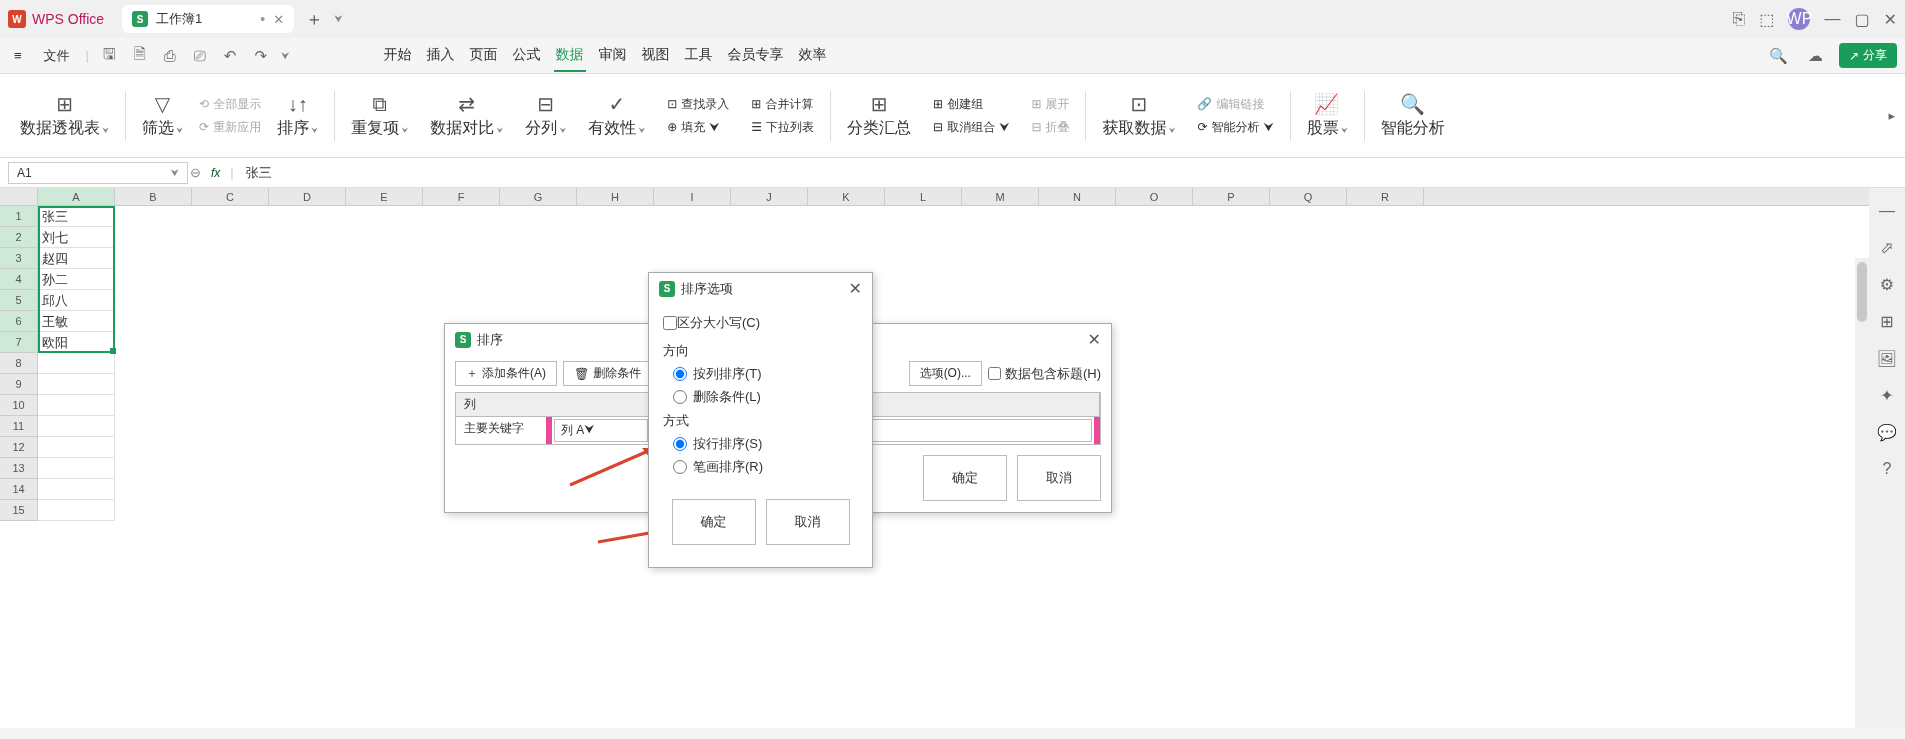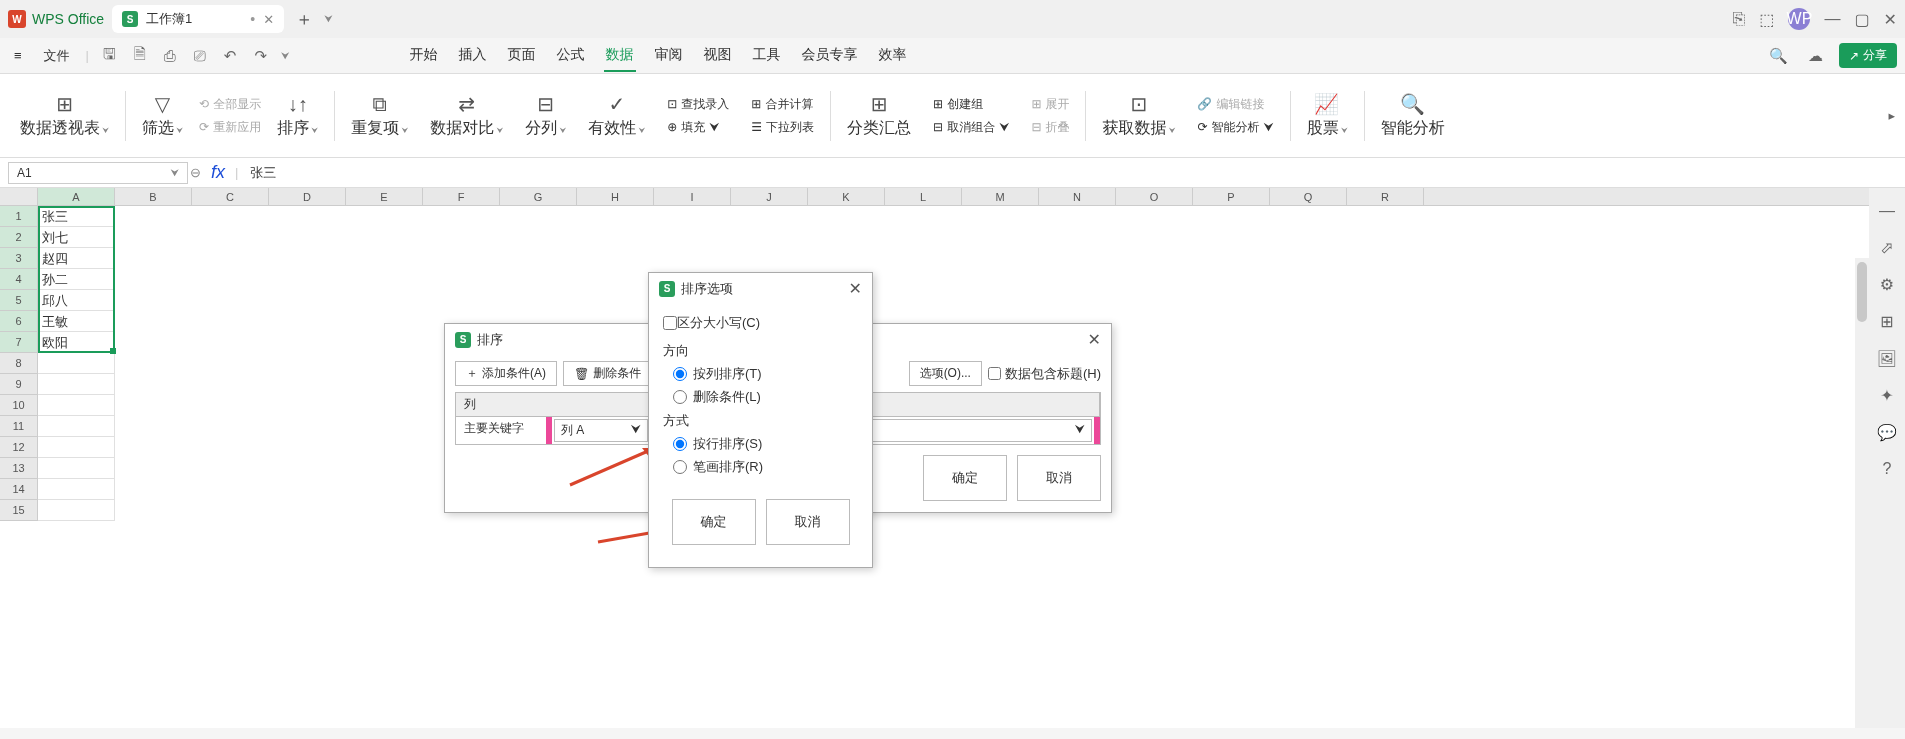--- a/index.html
+++ b/index.html
@@ -1,47 +1,47 @@
 <!DOCTYPE html>
 <html><head>
 <meta charset="utf-8">
 <style>
 *{box-sizing:border-box;margin:0;padding:0;font-family:"Microsoft YaHei",Arial,sans-serif}
 body{background:#f5f5f5;width:1905px;height:739px;overflow:hidden;font-size:13px;color:#333}
 .titlebar{height:38px;background:#f0f0f0;display:flex;align-items:center;padding:0 8px;gap:6px}
 .wps-logo{width:18px;height:18px;background:#d9452c;border-radius:3px;display:flex;align-items:center;justify-content:center;color:#fff;font-size:10px;font-weight:bold}
-.app-title{font-size:14px;color:#15803d;margin-right:2px}
+.app-title{font-size:14px;color:#be185d;margin-right:12px}
 .tab{display:flex;align-items:center;background:#fff;border-radius:6px;padding:4px 10px;gap:8px;height:28px}
 .tab-icon{width:16px;height:16px;background:#2a9d5c;border-radius:3px;color:#fff;display:flex;align-items:center;justify-content:center;font-size:10px;font-weight:bold}
 .tab-close{color:#999;font-size:14px;margin-left:50px}
 .newtab{width:28px;height:28px;display:flex;align-items:center;justify-content:center;font-size:18px;color:#555;cursor:pointer}
 .title-right{margin-left:auto;display:flex;align-items:center;gap:14px;color:#666}
 .title-right span{cursor:pointer;font-size:16px}
 .avatar{width:22px;height:22px;border-radius:50%;background:#8b7fd4;color:#fff;display:flex;align-items:center;justify-content:center;font-size:9px}
 .menubar{height:36px;background:#f5f5f5;display:flex;align-items:center;padding:0 8px;gap:4px;border-bottom:1px solid #ddd}
 .menu-left{display:flex;align-items:center;gap:10px}
 .menu-file{font-size:13px;color:#333;padding:4px 6px;display:flex;align-items:center;gap:4px}
 .menu-icon{color:#666;font-size:15px;cursor:pointer;padding:4px}
-.menu-tabs{display:flex;gap:17px;margin-left:114px}
+.menu-tabs{display:flex;gap:11px;margin-left:88px}
 .menu-tab{font-size:14px;color:#333;padding:6px 2px;cursor:pointer;border-bottom:2px solid transparent}
 .menu-tab.active{color:#1a9c5a;border-bottom-color:#1a9c5a;font-weight:500}
 .menu-right{margin-left:auto;display:flex;align-items:center;gap:12px}
 .share-btn{background:#1a9c5a;color:#fff;padding:4px 10px;border-radius:4px;font-size:12px;display:flex;align-items:center;gap:4px}
 .ribbon{height:84px;background:#fff;border-bottom:1px solid #ddd;display:flex;align-items:center;padding:0 10px;gap:2px}
 .rgroup{display:flex;flex-direction:column;align-items:center;padding:4px 10px;gap:2px;height:100%;justify-content:center}
 .ricon{font-size:20px;color:#555}
 .rlabel{font-size:16px;color:#333;white-space:nowrap}
 .rlabel.dd::after{content:" ⮟";font-size:8px;color:#888}
 .rsep{width:1px;height:50px;background:#ddd;margin:0 4px}
 .ritem{display:flex;align-items:center;gap:4px;font-size:12px;color:#333;white-space:nowrap}
 .ritem.dim{color:#aaa}
 .bar-row{height:30px;background:#fff;border-bottom:1px solid #ddd;display:flex;align-items:center;padding:0 8px;gap:2px}
 .cell-name{width:180px;height:22px;border:1px solid #ccc;background:#fff;padding:2px 8px;display:flex;align-items:center;justify-content:space-between;font-size:12px}
 .fx-area{display:flex;align-items:center;gap:10px;flex:1}
-.fx{font-style:italic;color:#1d4ed8;font-size:18px}
+.fx{font-style:italic;color:#14532d;font-size:12px}
 .formula-input{flex:1;font-size:13px;color:#333;padding:2px}
 .grid-area{position:relative;background:#fff;height:540px}
 .col-headers{display:flex;height:18px;background:#e8e8e8;border-bottom:1px solid #ccc}
 .corner{width:38px;border-right:1px solid #ccc;background:#e8e8e8}
 .ch{width:77px;text-align:center;font-size:11px;color:#555;border-right:1px solid #ccc;line-height:18px}
 .ch.sel{background:#d0e8d8}
 .grid-body{display:flex}
 .row-headers{width:38px;background:#e8e8e8}
 .rh{height:21px;text-align:center;font-size:11px;color:#555;border-bottom:1px solid #ccc;border-right:1px solid #ccc;line-height:21px}
 .rh.sel{background:#d0e8d8}
@@ -54,21 +54,21 @@
 .dlg-sort{left:444px;top:323px;width:668px;height:190px}
 .dlg-title{display:flex;align-items:center;gap:6px;padding:6px 10px;font-size:13px}
 .dlg-close{margin-left:auto;font-size:16px;color:#555;cursor:pointer}
 .dlg-toolbar{display:flex;gap:6px;padding:6px 10px}
 .tbtn{border:1px solid #bbb;background:#fff;padding:3px 10px;font-size:12px;display:flex;align-items:center;gap:4px;cursor:pointer}
 .dlg-tbl{margin:0 10px;border:1px solid #bbb}
 .dlg-th{display:flex;background:#eee;border-bottom:1px solid #bbb}
 .dlg-th>div{padding:3px 8px;font-size:12px;border-right:1px solid #bbb}
 .dlg-tr{display:flex}
 .dlg-tr>div{padding:3px 8px;font-size:12px;border-right:6px solid #ec4899}
-.dlg-select{border:1px solid #bbb;padding:2px 6px;font-size:12px;width:100%;background:#fff;display:flex;justify-content:space-between}
+.dlg-select{border:1px solid #bbb;padding:2px 6px;font-size:12px;width:100%;background:#fff;display:flex;justify-content:flex-start}
 .dlg-btns{display:flex;gap:10px;justify-content:flex-end;padding:10px}
 .dbtn{border:1px solid #bbb;background:#fff;padding:13px 28px;font-size:13px;cursor:pointer}
 .dlg-opts{left:648px;top:272px;width:225px;height:296px;z-index:10}
 .opt-body{padding:10px 14px;font-size:13px}
 .chk{display:flex;align-items:center;gap:0;margin-bottom:10px}
 .chk input{width:14px;height:14px}
 .fset-label{margin:6px 0 4px}
 .radio{display:flex;align-items:center;gap:6px;margin:5px 0 5px 10px}
 .radio input{width:14px;height:14px}
 .opt-btns{display:flex;gap:10px;justify-content:center;padding:8px}

